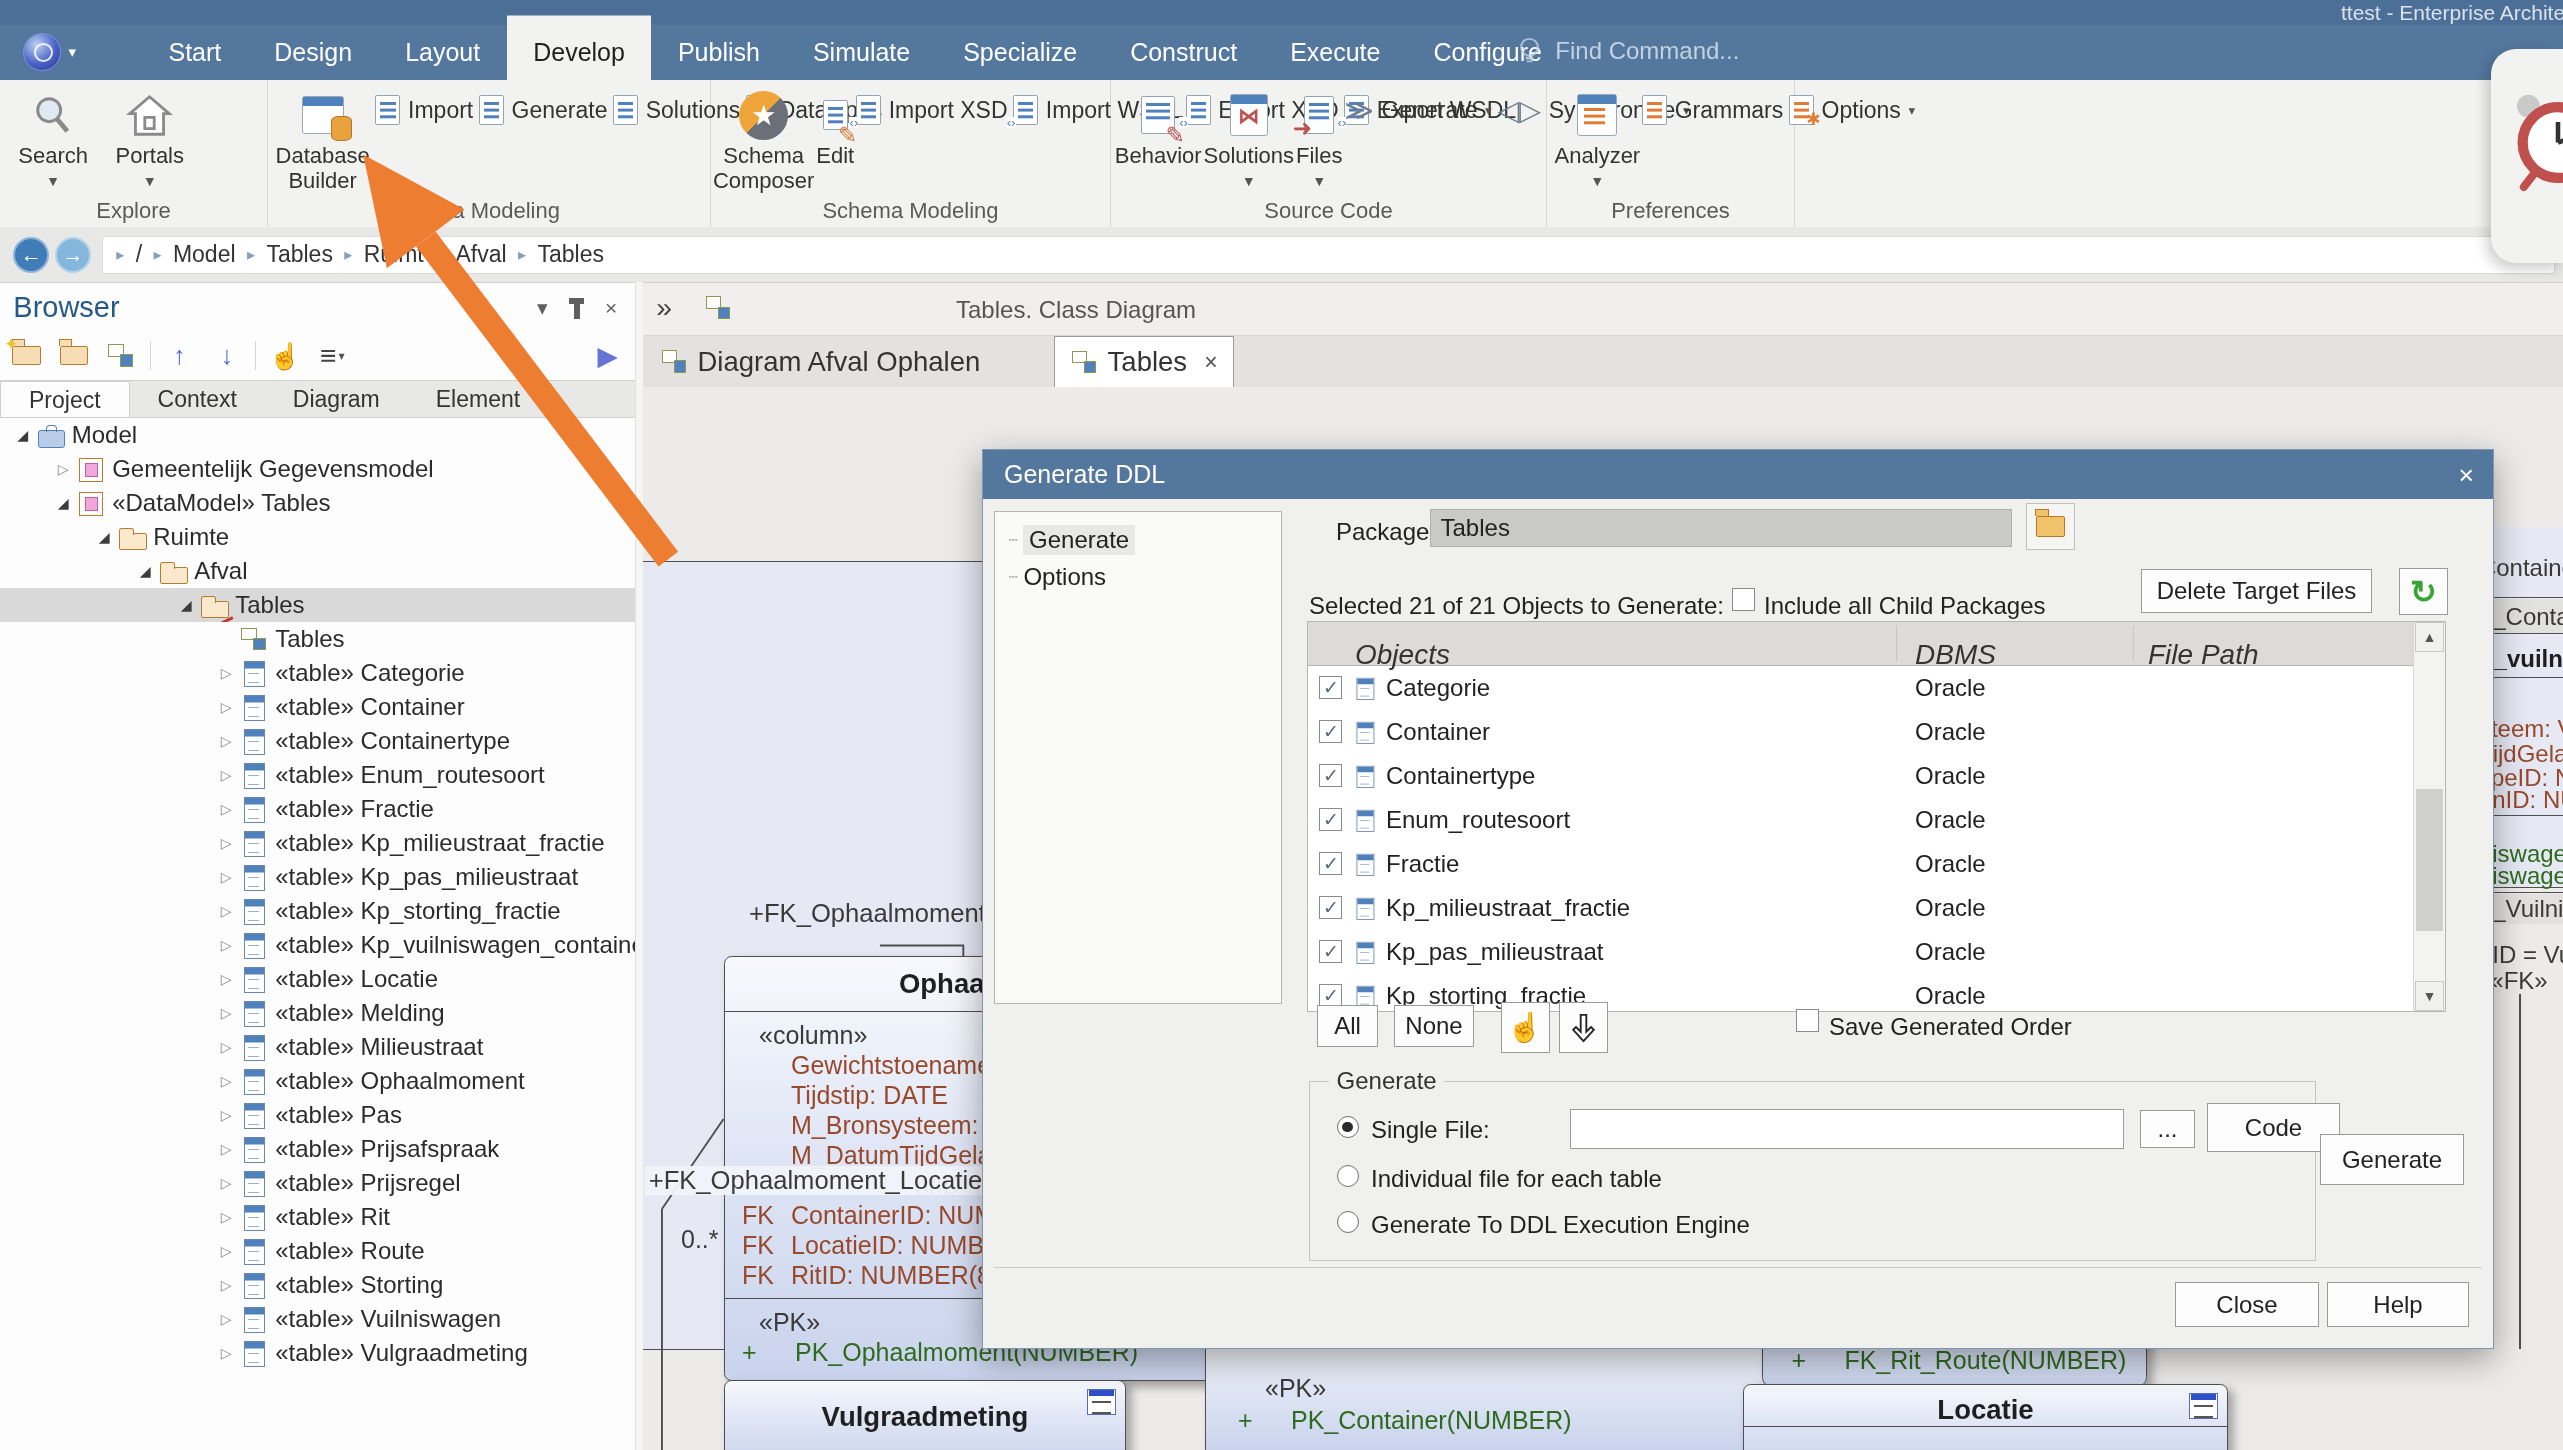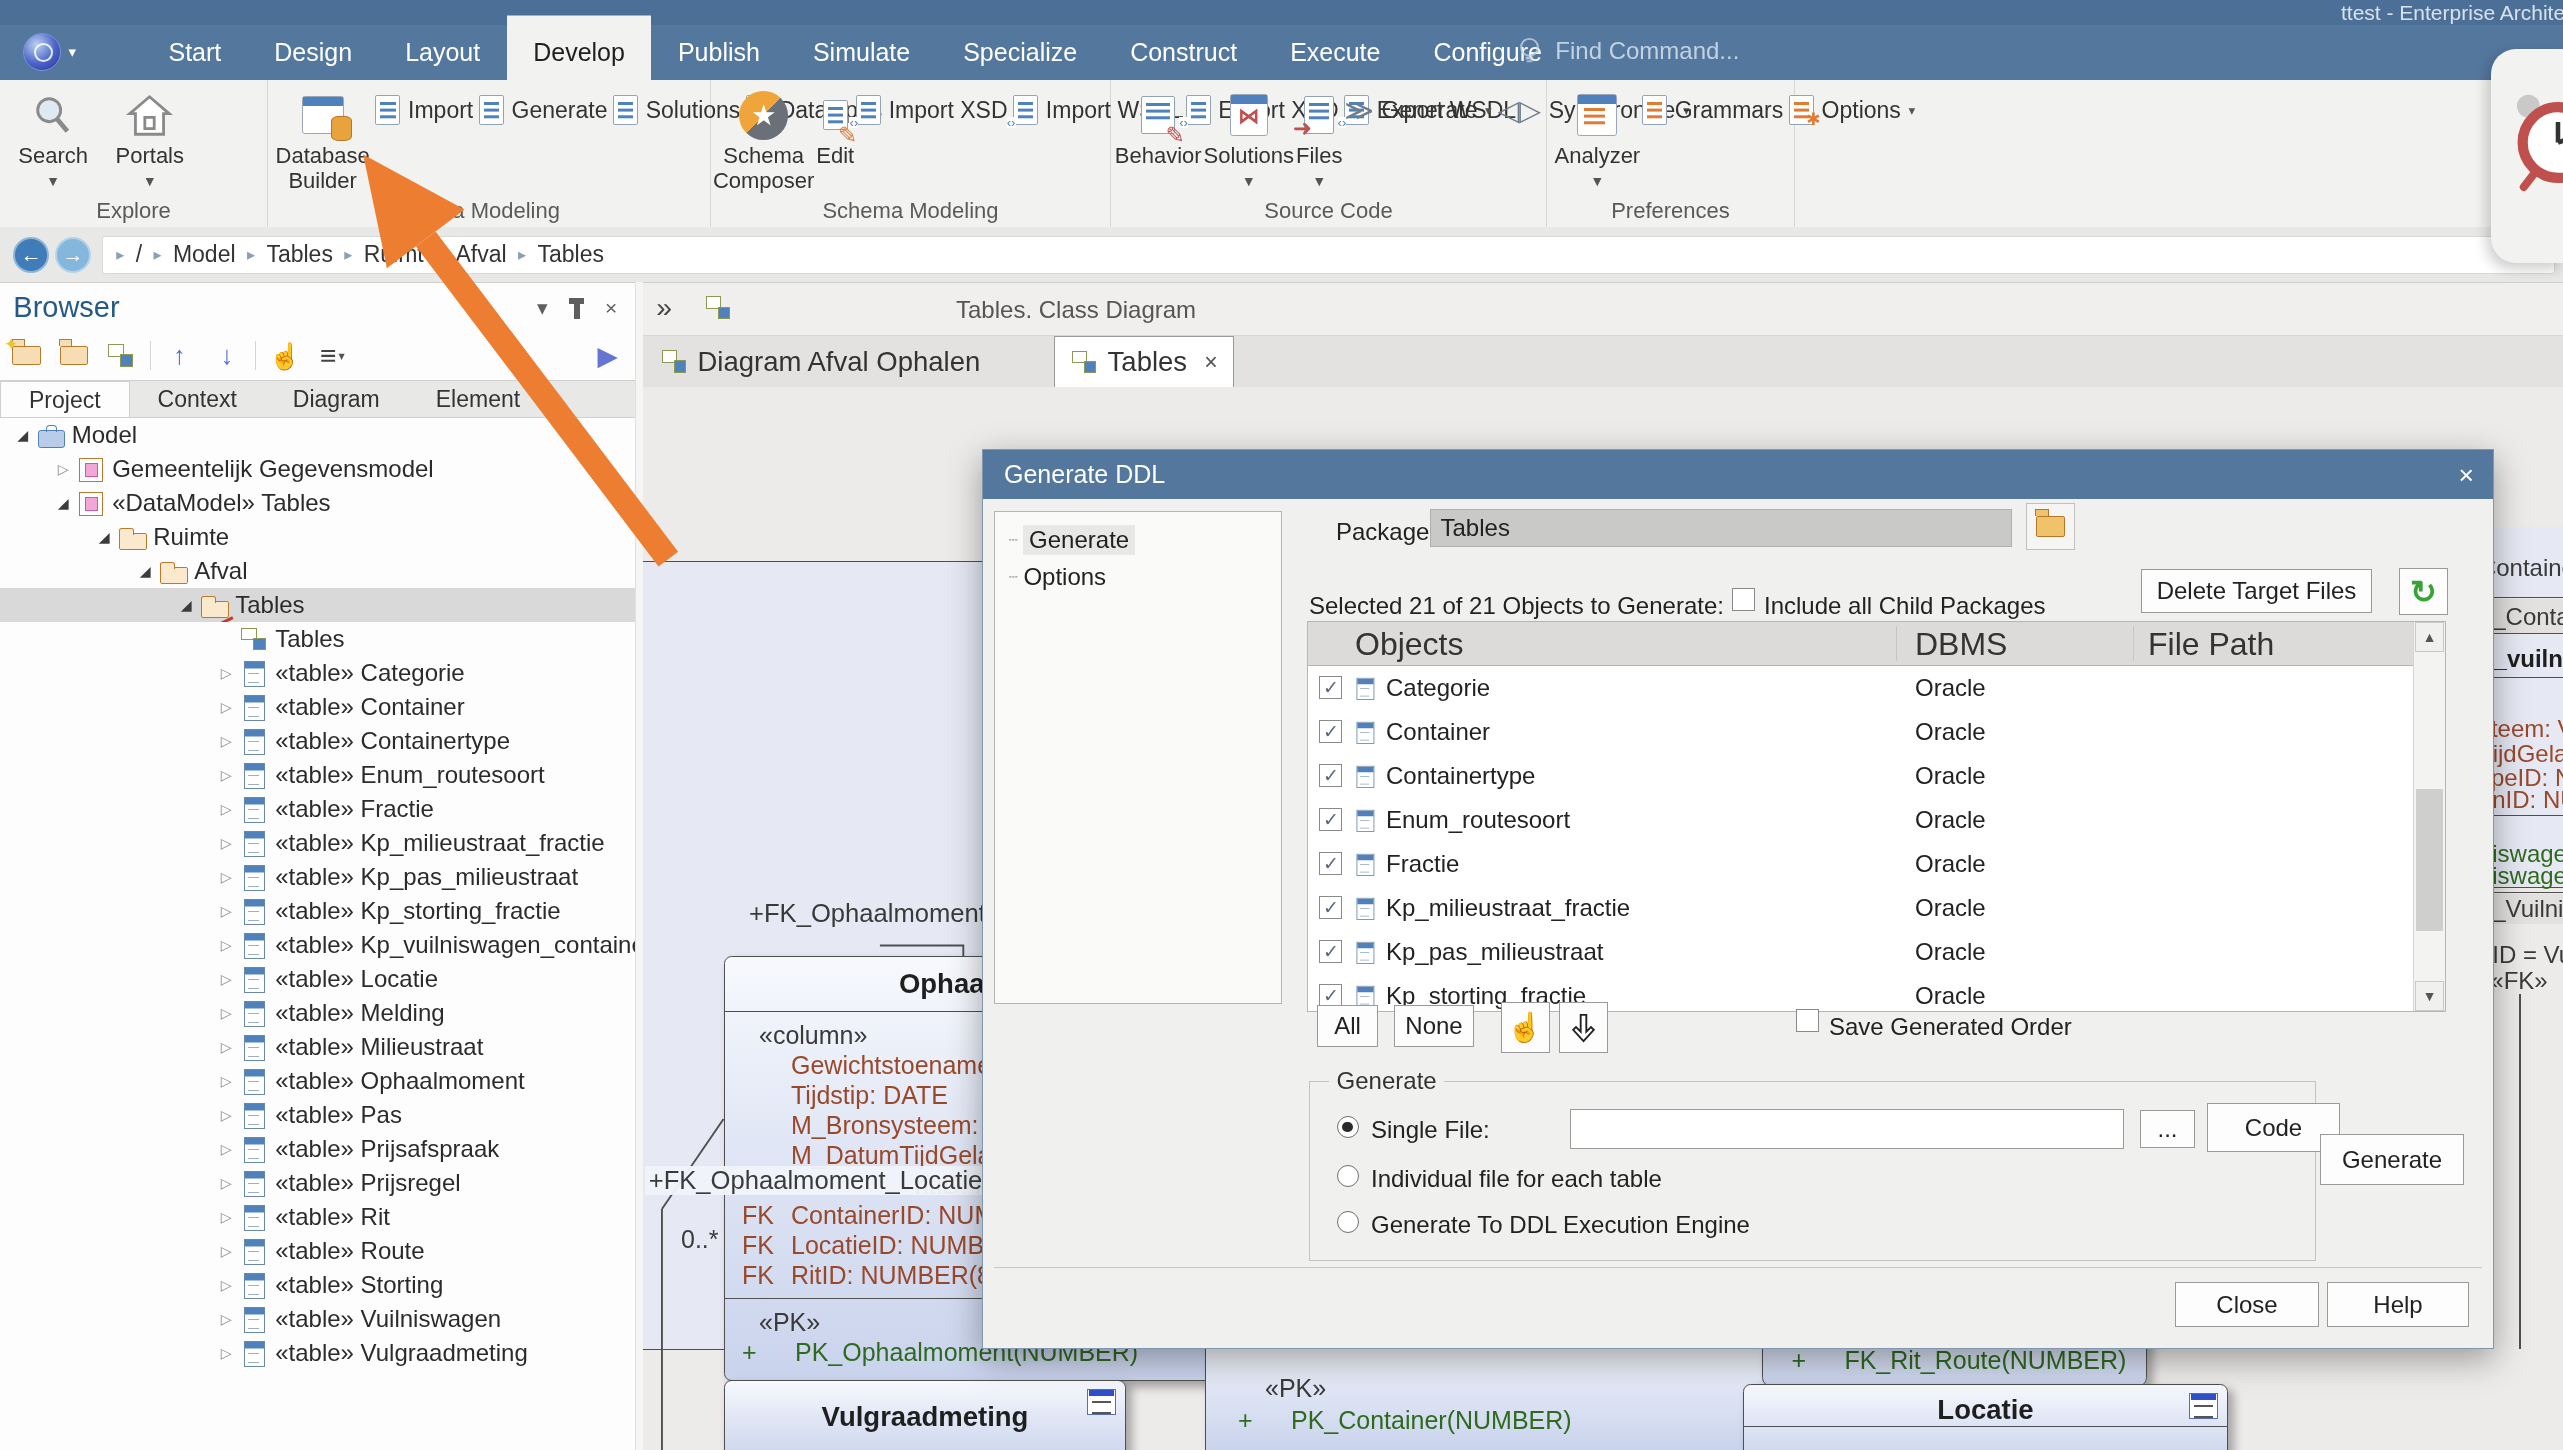--- a/index.html
+++ b/index.html
@@ -158,21 +158,21 @@
   .dbtn{position:absolute;background:#fdfdfd;border:0.9px solid #9a9a98;font-size:24px;color:#222;display:flex;align-items:center;justify-content:center;}
   .cbx{position:absolute;width:23px;height:23px;background:#fff;border:0.9px solid #8a8a8a;font-size:19px;line-height:21px;text-align:center;color:#58677e;}
   .rad{position:absolute;width:22px;height:22px;border:0.9px solid #6f6f6f;border-radius:50%;background:#fff;}
   .rad.on::before{content:"";position:absolute;left:4.7px;top:4.7px;width:10.4px;height:10.4px;border-radius:50%;background:#2b2b2b;}
   #folderbtn{background:#f5f5f3;border:0.9px solid #c0c0be;}
   .pfolder{width:28.4px;height:21px;background:#f0c36a;border:1.9px solid #b5762a;border-radius:1.9px;position:relative;}
   .pfolder::before{content:"";position:absolute;left:-1.9px;top:-7.6px;width:11.4px;height:5.7px;background:#f0c36a;border:1.9px solid #b5762a;border-bottom:0;}
   #refbtn .g{color:#3aa335;font-size:32px;font-weight:bold;}
   #otable{position:absolute;left:324px;top:171px;width:1139px;height:391px;background:#fff;border:0.9px solid #b5b5b3;overflow:hidden;}
   #ohead{position:absolute;left:0;top:0;right:32px;height:44px;background:#dcdbd9;border-bottom:0.9px solid #b5b5b3;}
-  #ohead .hc{position:absolute;top:4px;font-size:32px;color:#333;}
+  #ohead .hc{position:absolute;top:17px;font-size:28px;color:#333;font-style:italic;}
   #ohead .vsep{position:absolute;top:3.8px;bottom:3.8px;width:0.9px;background:#c5c5c3;}
   #olist{position:absolute;left:0;top:44px;right:32px;bottom:0;}
   .orow{position:relative;height:44px;}
   .orow .cbx{left:11.4px;top:9.5px;}
   .orow .tico{position:absolute;left:42px;top:8.5px;transform:scale(.85);}
   .oname{position:absolute;left:78px;top:7.6px;font-size:24px;color:#222;}
   .odbms{position:absolute;left:607px;top:7.6px;font-size:24px;color:#222;}
   #oscroll{position:absolute;right:0;top:0;width:32px;bottom:0;background:#f3f3f1;border-left:0.9px solid #d5d5d3;}
   .sbtn{position:absolute;left:0.9px;right:0.9px;height:30px;background:#f0f0ee;border:0.9px solid #c9c9c7;color:#555;font-size:14.2px;text-align:center;line-height:28.4px;}
   #sthumb{position:absolute;left:1.9px;right:1.9px;top:167px;height:142px;background:#cfcfcd;}

